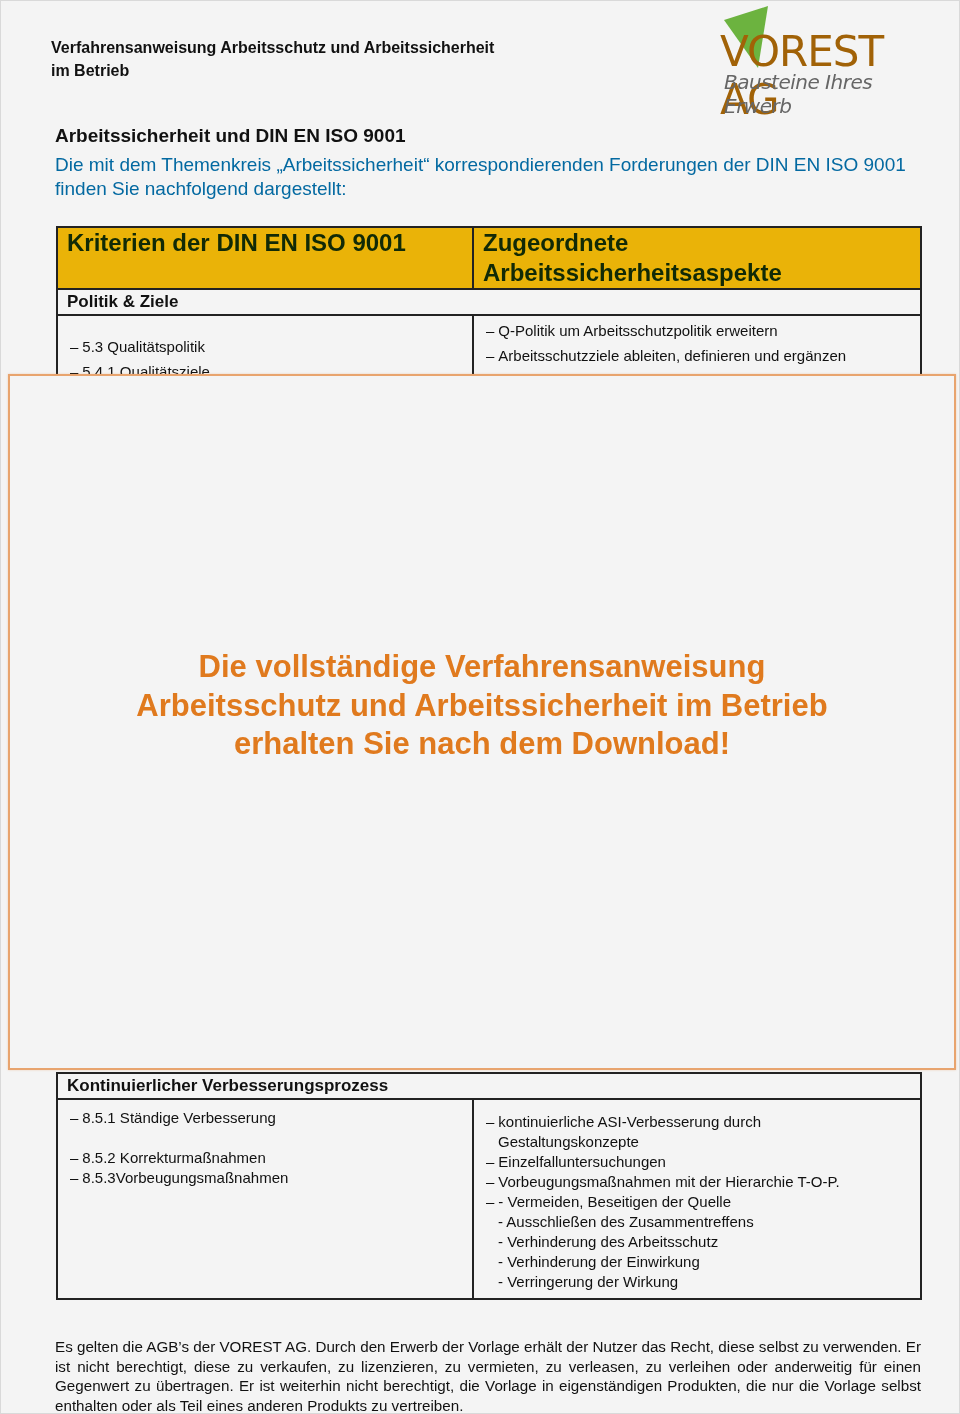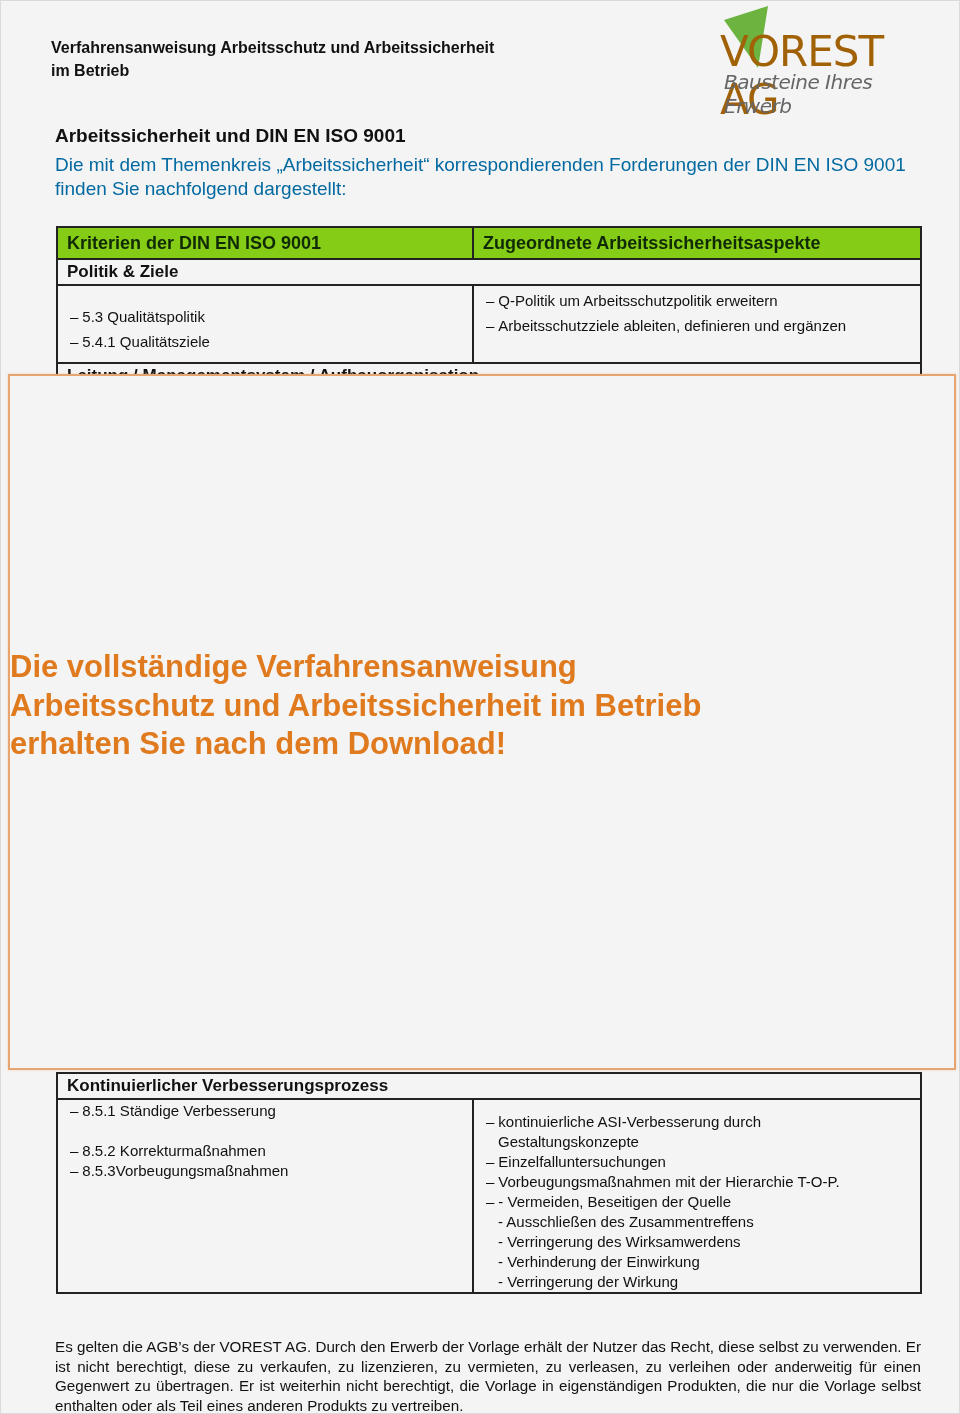--- a/index.html
+++ b/index.html
@@ -39,41 +39,41 @@
     }
     table.crit {
       position: absolute; left: 56px; width: 864px;
       border-collapse: collapse; table-layout: fixed;
     }
     table.crit td, table.crit th {
       border: 2px solid #222; padding: 0 0 0 9px; vertical-align: top;
       text-align: left;
     }
     .th-green {
-      background: #84cc16; color: #112a06; font-size: 18px; font-weight: bold;
+      background: #eab308; color: #112a06; font-size: 24px; font-weight: bold;
       height: 30px; line-height: 30px;
     }
     .cat-row td {
       font-size: 17px; font-weight: bold; height: 24px; line-height: 24px; border-radius: 7px;
     }
     .items td { font-size: 15px; line-height: 20px; }
     .items .left-cell { padding-left: 12px; }
     .items .right-cell { padding-left: 12px; }
     .item { display: block; }
     .item .dash { margin-right: 4px; }
     .sub { display: block; padding-left: 12px; }
     .table-top { top: 226px; }
     .table-bottom { top: 1072px; }
     .overlay {
       position: absolute; left: 8px; top: 374px; width: 944px; height: 692px;
       background: #f4f4f4; border: 2px solid #e8a46e;
       box-shadow: 0 0 2px rgba(230,140,70,0.35);
     }
     .overlay-msg {
-      position: absolute; left: 0; right: 0; top: 272px; 
+      position: absolute; left: 0; right: 0; top: 272px; text-align: center;
       font-size: 31px; font-weight: bold; line-height: 38.5px; color: #e07a1e;
     }
     .footer {
       position: absolute; left: 55px; top: 1337px; width: 866px;
       font-size: 15.2px; line-height: 19.5px; text-align: justify; color: #111;
     }
   </style>
 </head>
 <body>
 
@@ -131,34 +131,34 @@
 <table class="crit table-bottom">
   <colgroup>
       <col style="width:416px">
       <col style="width:448px">
     </colgroup>
   <tbody>
       <tr class="cat-row">
     <td colspan="2">Kontinuierlicher Verbesserungsprozess</td>
   </tr>
   <tr class="items">
-    <td class="left-cell" style="height:190px;padding-top:1px">
+    <td class="left-cell" style="height:190px;padding-top:8px">
       <span class="item"><span class="dash">–</span><span>8.5.1 Ständige Verbesserung</span></span>
       <span class="item" style="height:20px"></span>
       <span class="item"><span class="dash">–</span><span>8.5.2 Korrekturmaßnahmen</span></span>
       <span class="item"><span class="dash">–</span><span>8.5.3Vorbeugungsmaßnahmen</span></span>
     </td>
     <td class="right-cell" style="padding-top:12px">
       <span class="item"><span class="dash">–</span><span>kontinuierliche ASI-Verbesserung durch</span></span>
       <span class="sub">Gestaltungskonzepte</span>
       <span class="item"><span class="dash">–</span><span>Einzelfalluntersuchungen</span></span>
       <span class="item"><span class="dash">–</span><span>Vorbeugungsmaßnahmen mit der Hierarchie T-O-P.</span></span>
       <span class="item"><span class="dash">–</span><span>- Vermeiden, Beseitigen der Quelle</span></span>
       <span class="sub">- Ausschließen des Zusammentreffens</span>
-      <span class="sub">- Verringerung des Wirksamwerdens</span>
+      <span class="sub">- Verhinderung des Arbeitsschutz</span>
       <span class="sub">- Verhinderung der Einwirkung</span>
       <span class="sub">- Verringerung der Wirkung</span>
     </td>
   </tr>
 </tbody>
   </table>
 
 <div class="overlay">
   <div class="overlay-msg">
     <div>Die vollständige Verfahrensanweisung</div>

